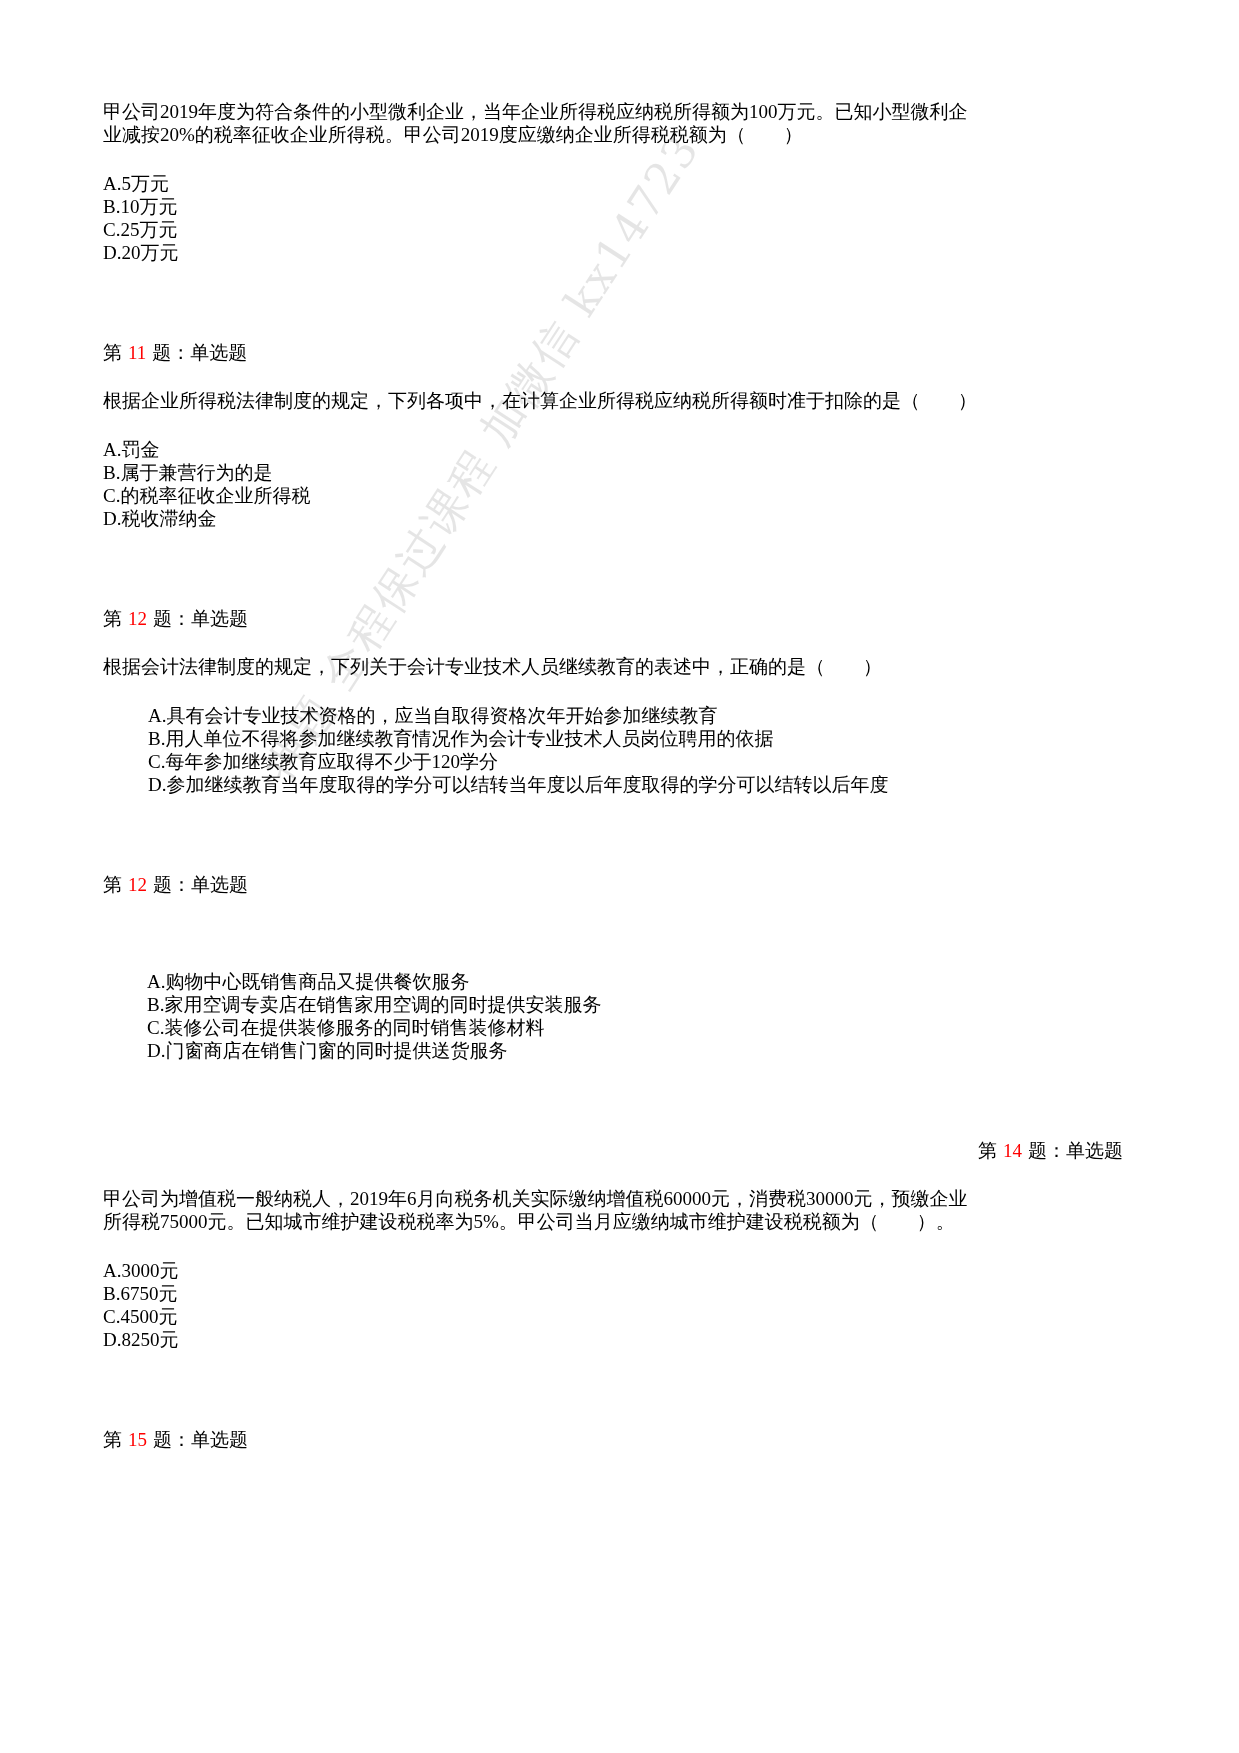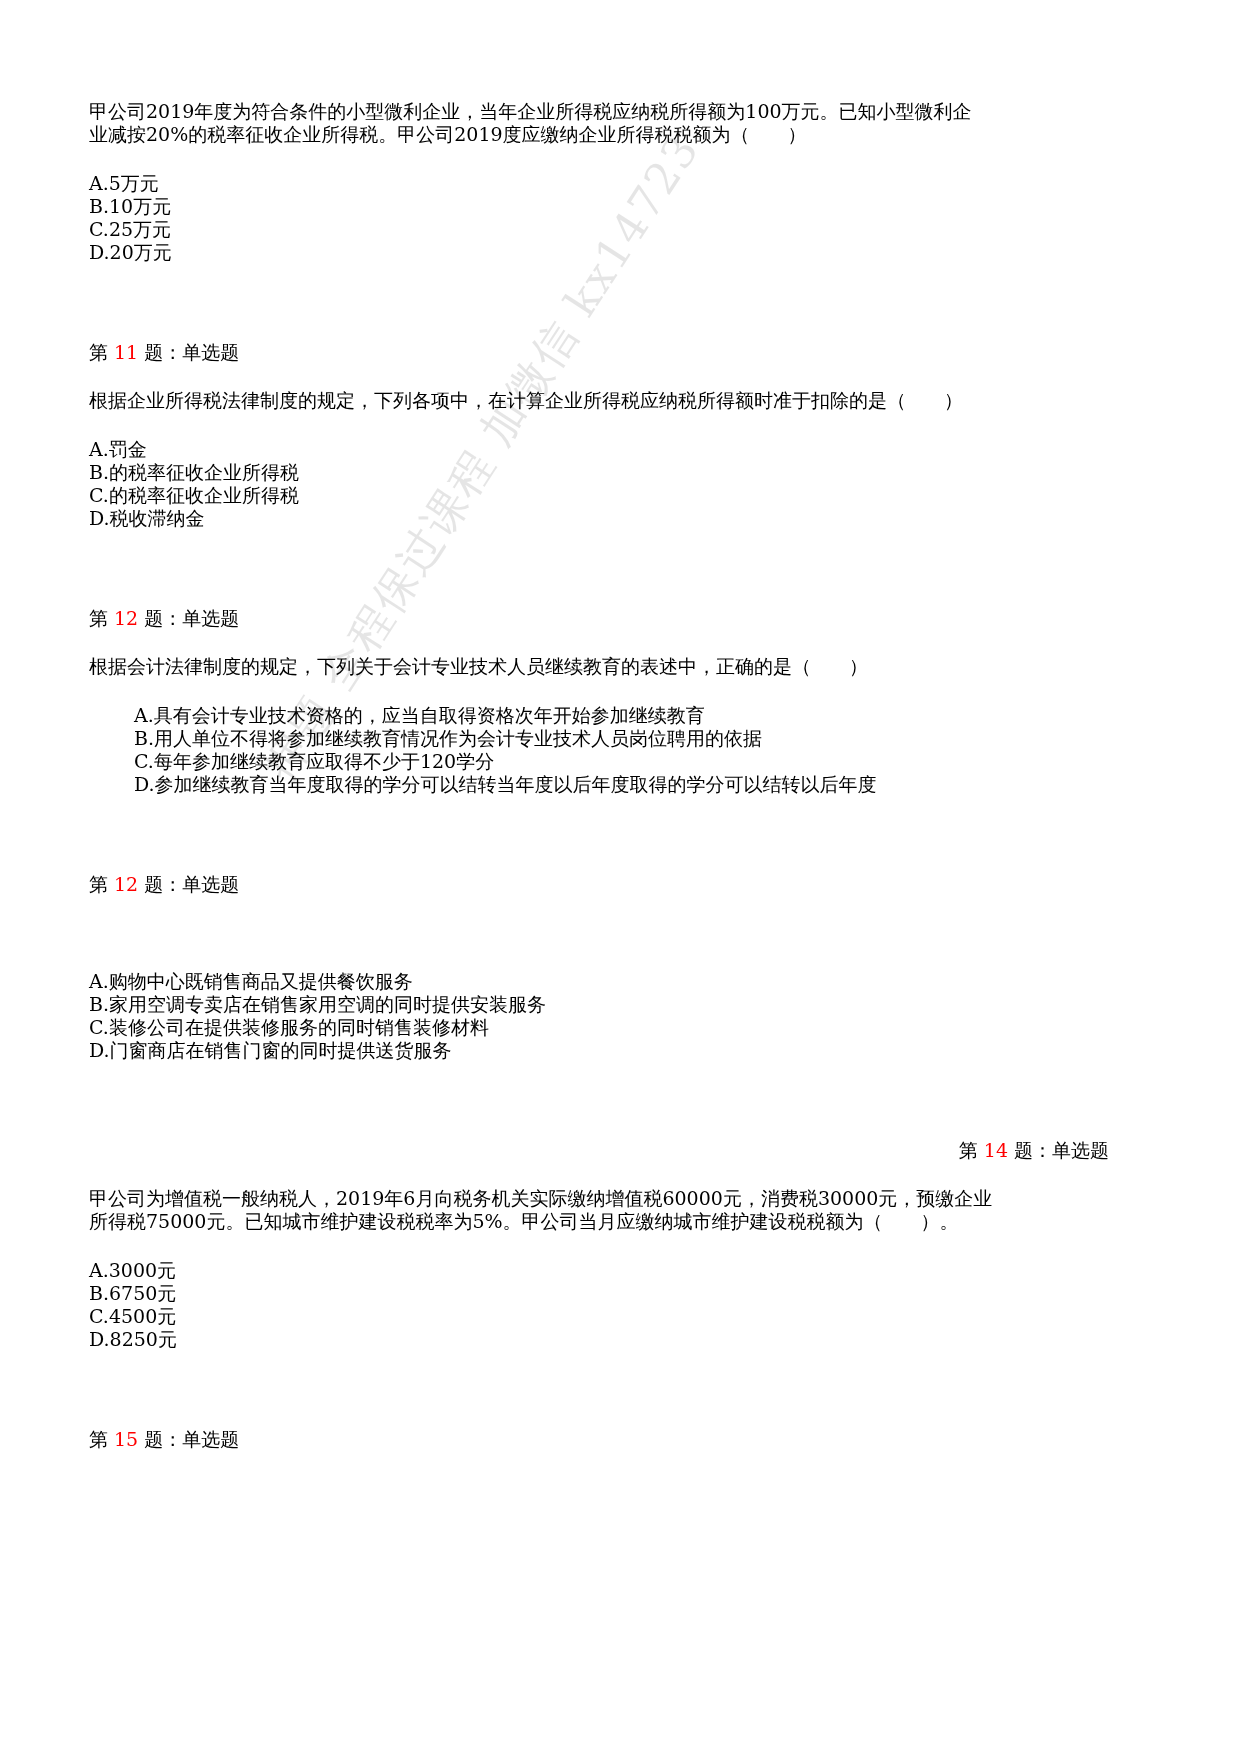--- a/index.html
+++ b/index.html
@@ -2,21 +2,21 @@
 <html><head>
 <meta charset="utf-8">
 <style>
   html, body { margin: 0; padding: 0; background: #ffffff; }
   body {
     width: 1239px; height: 1753px; position: relative; overflow: hidden;
     font-family: "DejaVu Serif", "Liberation Serif", serif;
     color: #000000;
   }
   .page { position: absolute; left: 0; top: 0; width: 1239px; height: 1753px; }
-  .block { position: absolute; left: 89px; width: 1020px; font-size: 19px; line-height: 23px; }
+  .block { position: absolute; left: 103px; width: 1020px; font-size: 19px; line-height: 23px; font-family: Liberation Serif, serif; }
   .line { white-space: nowrap; height: 23px; }
   .qhead { font-size: 19px; line-height: 23px; white-space: nowrap; }
   .qnum { color: #ff0000; margin: 16px 6px; }
   .watermark {
     position: absolute; left: 250px; top: 760px;
     font-size: 44px; color: rgba(0,0,0,0.10);
     transform: rotate(-57deg); transform-origin: left top;
     white-space: nowrap; letter-spacing: 2px;
     pointer-events: none;
   }
@@ -38,42 +38,42 @@
   </div>
 
   <div class="block qhead" style="top:341px;">
     <span>第</span><span class="qnum">11</span><span>题：单选题</span>
   </div>
   <div class="block" style="top:389px;">
     <div class="line">根据企业所得税法律制度的规定，下列各项中，在计算企业所得税应纳税所得额时准于扣除的是（　　）</div>
   </div>
   <div class="block" style="top:438px;">
     <div class="line">A.罚金</div>
-    <div class="line">B.的税率征收企业所得税</div>
+    <div class="line">B.属于兼营行为的是</div>
     <div class="line">C.的税率征收企业所得税</div>
     <div class="line">D.税收滞纳金</div>
   </div>
 
   <div class="block qhead" style="top:607px;">
     <span>第</span><span class="qnum">12</span><span>题：单选题</span>
   </div>
   <div class="block" style="top:655px;">
     <div class="line">根据会计法律制度的规定，下列关于会计专业技术人员继续教育的表述中，正确的是（　　）</div>
   </div>
   <div class="block" style="top:704px;margin-left:45px;">
     <div class="line">A.具有会计专业技术资格的，应当自取得资格次年开始参加继续教育</div>
     <div class="line">B.用人单位不得将参加继续教育情况作为会计专业技术人员岗位聘用的依据</div>
     <div class="line">C.每年参加继续教育应取得不少于120学分</div>
     <div class="line">D.参加继续教育当年度取得的学分可以结转当年度以后年度取得的学分可以结转以后年度</div>
   </div>
 
   <div class="block qhead" style="top:873px;">
     <span>第</span><span class="qnum">12</span><span>题：单选题</span>
   </div>
-  <div class="block" style="top:970px;">
+  <div class="block" style="top:970px;margin-left:44px;">
     <div class="line">A.购物中心既销售商品又提供餐饮服务</div>
     <div class="line">B.家用空调专卖店在销售家用空调的同时提供安装服务</div>
     <div class="line">C.装修公司在提供装修服务的同时销售装修材料</div>
     <div class="line">D.门窗商店在销售门窗的同时提供送货服务</div>
   </div>
 
   <div class="block qhead" style="top:1139px;text-align:right;">
     <span>第</span><span class="qnum">14</span><span>题：单选题</span>
   </div>
   <div class="block" style="top:1187px;">

